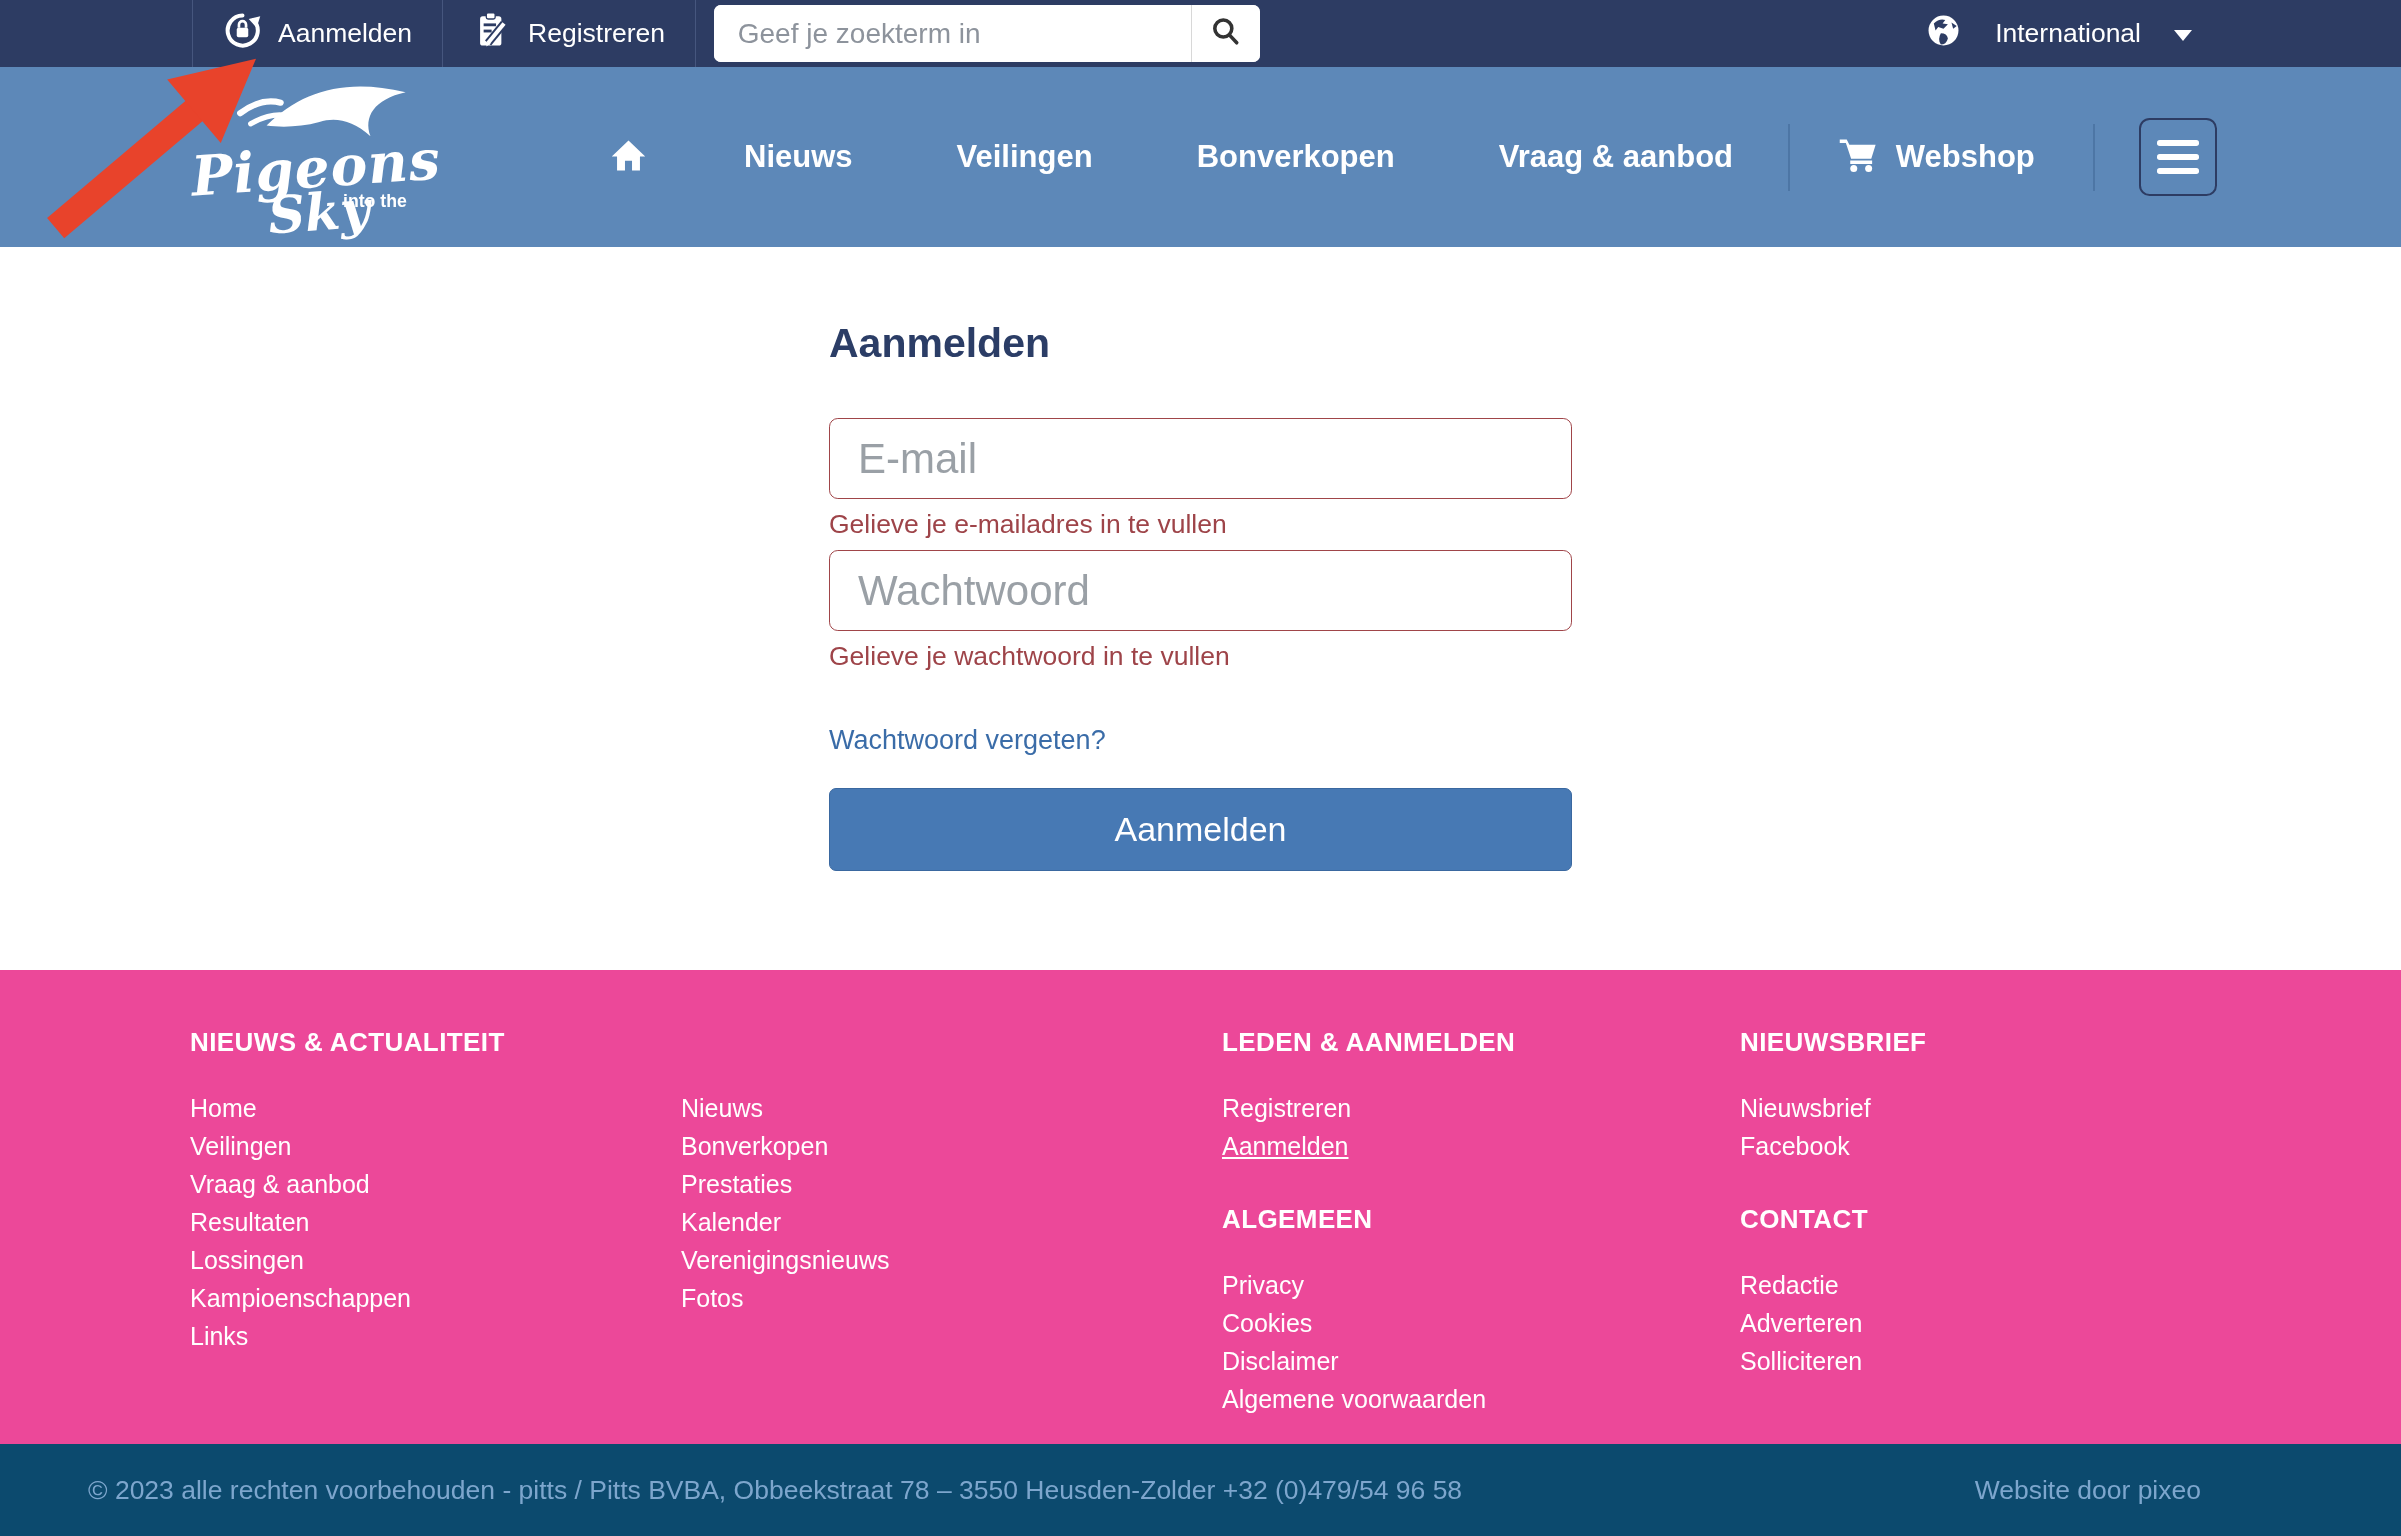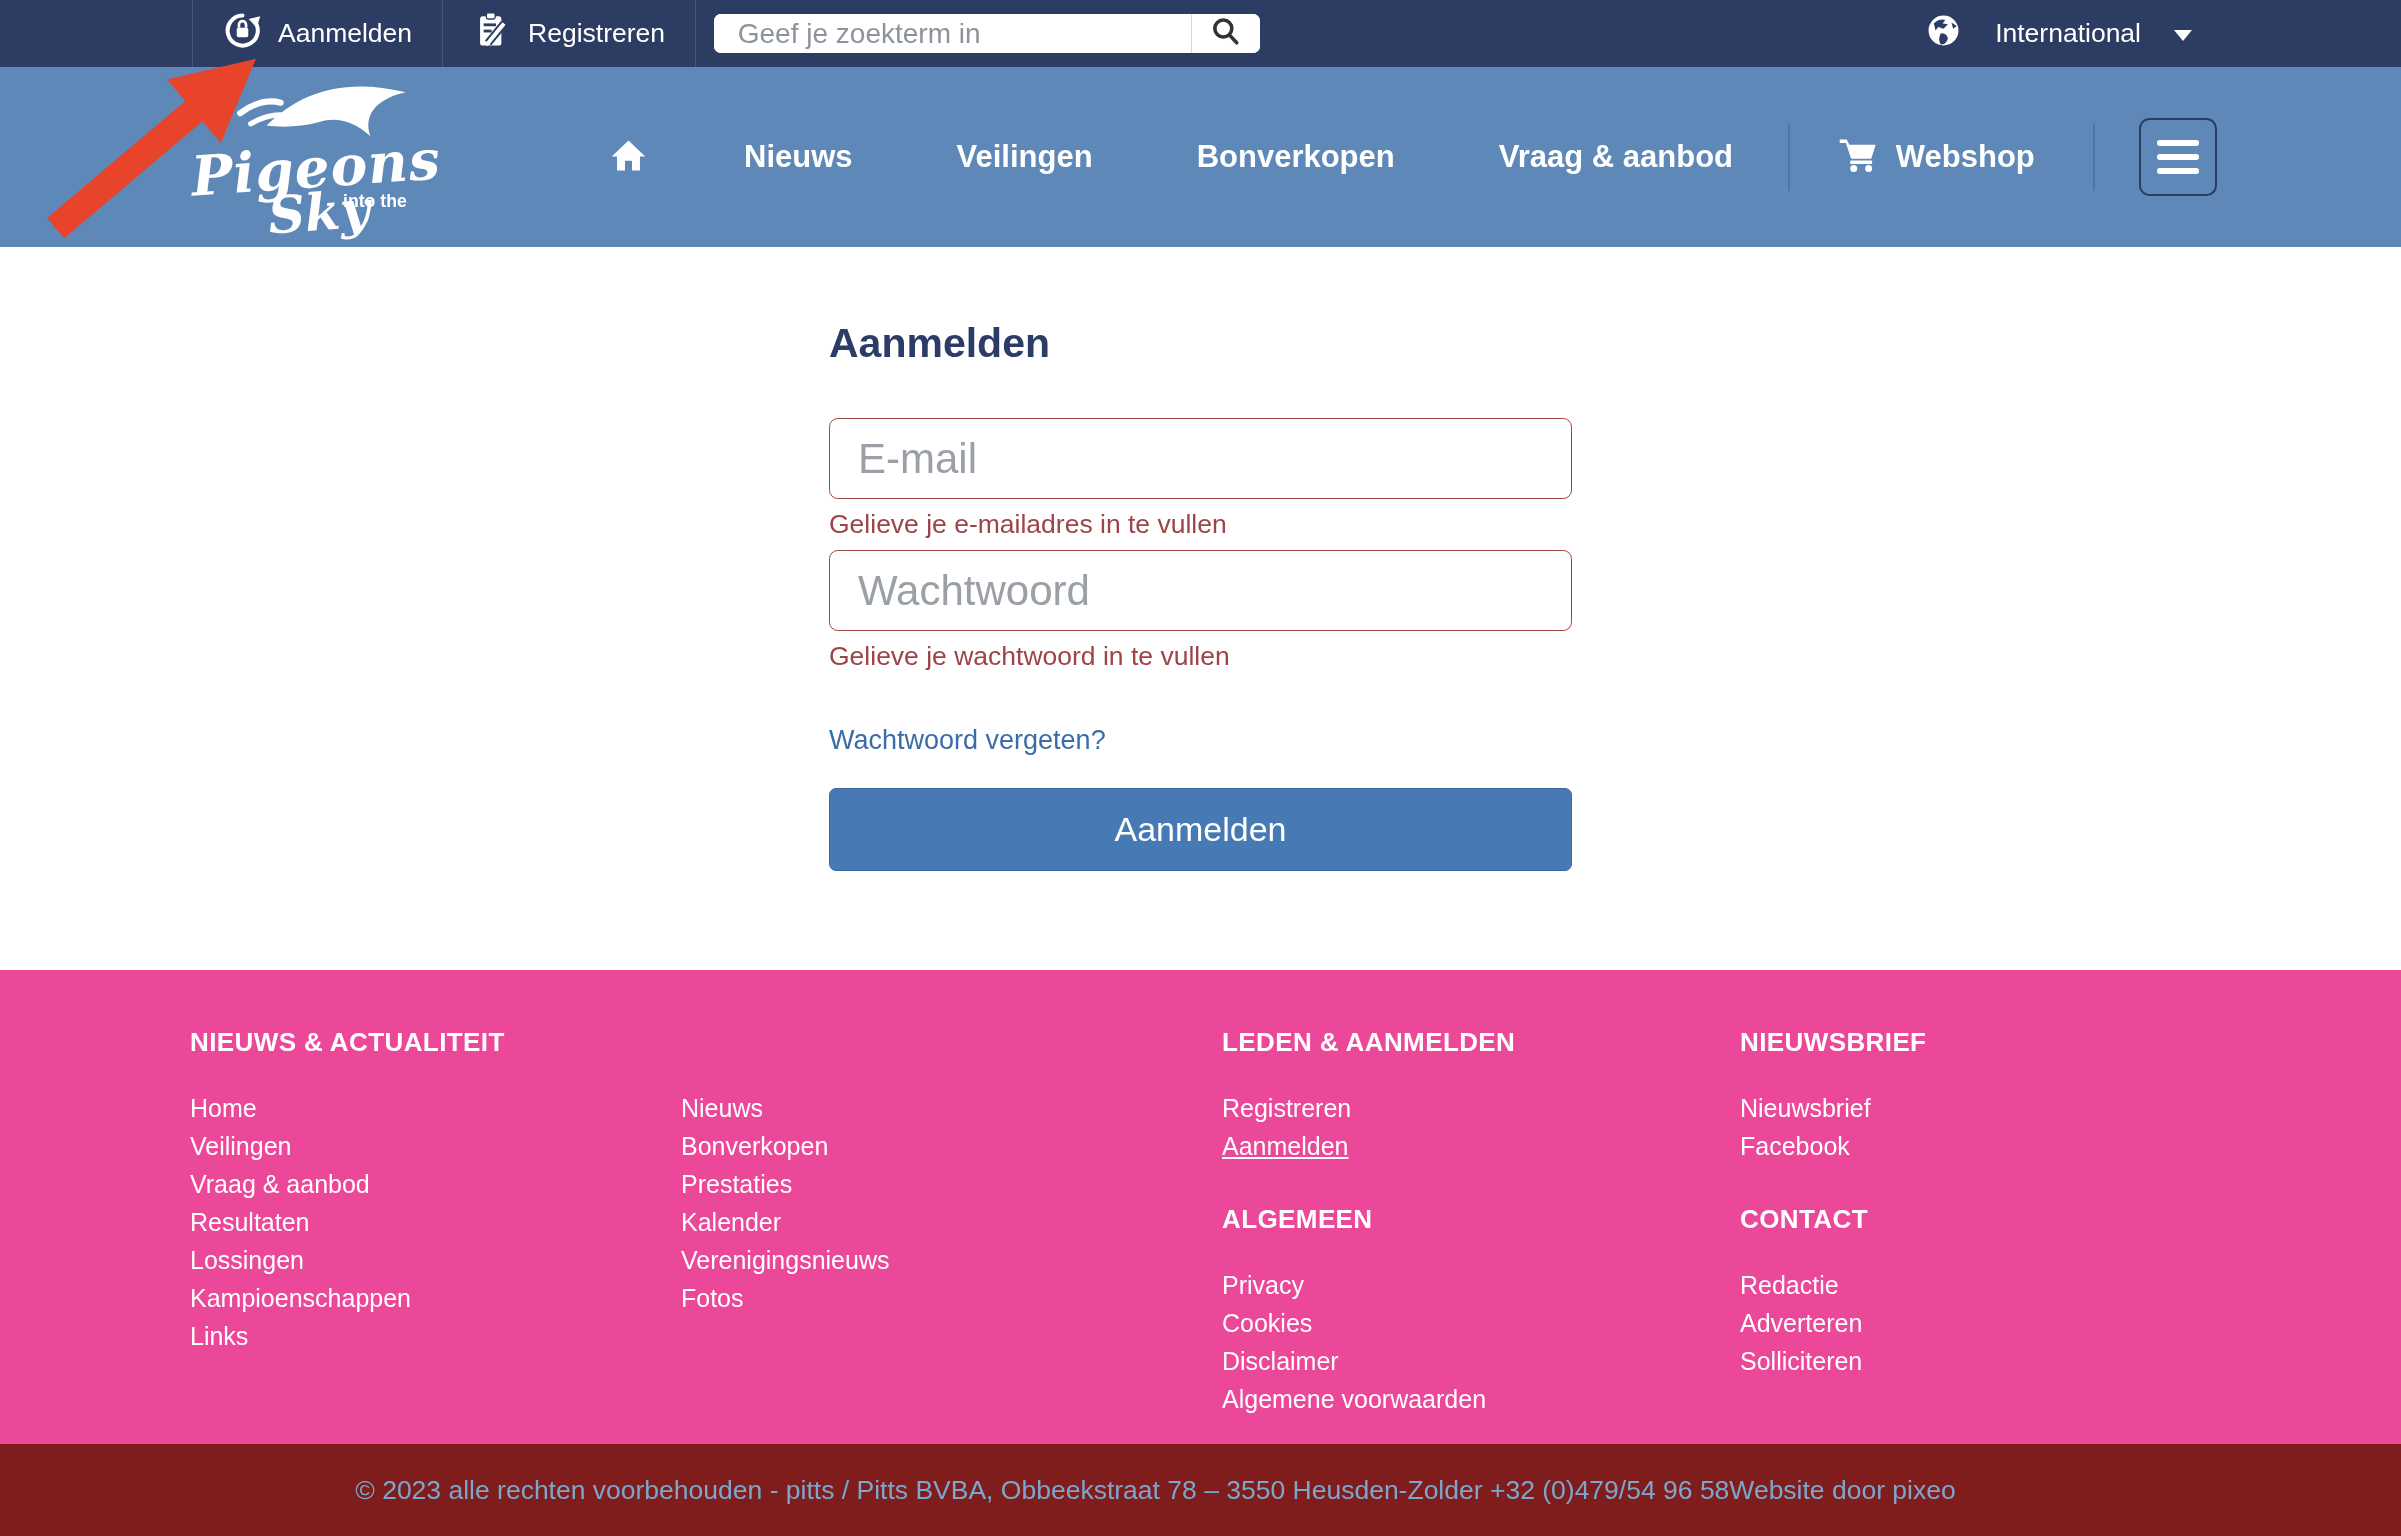--- a/index.html
+++ b/index.html
@@ -19,21 +19,21 @@
   }
   .topbar-left { display:flex; margin-left:192px; }
   .topbar-item {
     display:flex; align-items:center; gap:16px;
     padding:0 30px; border-left:0.9px solid #46567e;
     color:#fff; font-size:26.5px; cursor:pointer;
   }
   .topbar-item:last-child { border-right:0.9px solid #46567e; }
   .searchbox {
     margin-left:17.7px; align-self:center;
-    width:546px; height:39px; background:#fff;
+    width:546px; height:57px; background:#fff;
     border-radius:7px; display:flex; overflow:hidden;
   }
   .searchbox input {
     flex:1; border:none; outline:none;
     font-size:28px; padding:0 24px; color:#444;
     font-family:"Liberation Sans", sans-serif;
   }
   .searchbox input::placeholder { color:#8d939c; }
   .search-btn {
     width:69px; border:none; border-left:0.9px solid #d8d8d8;
@@ -142,23 +142,23 @@
   .f-links a { color:#fff; text-decoration:none; cursor:pointer; }
   .f-links a.underline { text-decoration:underline; }
   .f-col-news { width:1032px; }
   .f-news-lists { display:flex; }
   .f-news-lists ul:first-child { width:491px; }
   .f-col-members { width:518px; }
   .f-col-newsletter { flex:1; }
 
   
   .bottombar {
-    height:92px; background:#7f1d1d;
-    display:flex; align-items:center; justify-content:center;
-    padding:0 200px 0 110px;
+    height:92px; background:#0c4a6e;
+    display:flex; align-items:center; justify-content:space-between;
+    padding:0 200px 0 88px;
     color:#7da6cd; font-size:26.5px;
   }
   .bottombar a { color:#7da6cd; text-decoration:none; cursor:pointer; }
 </style>
 </head>
 <body>
 
 <div class="topbar">
   <div class="topbar-left">
     <div class="topbar-item">

